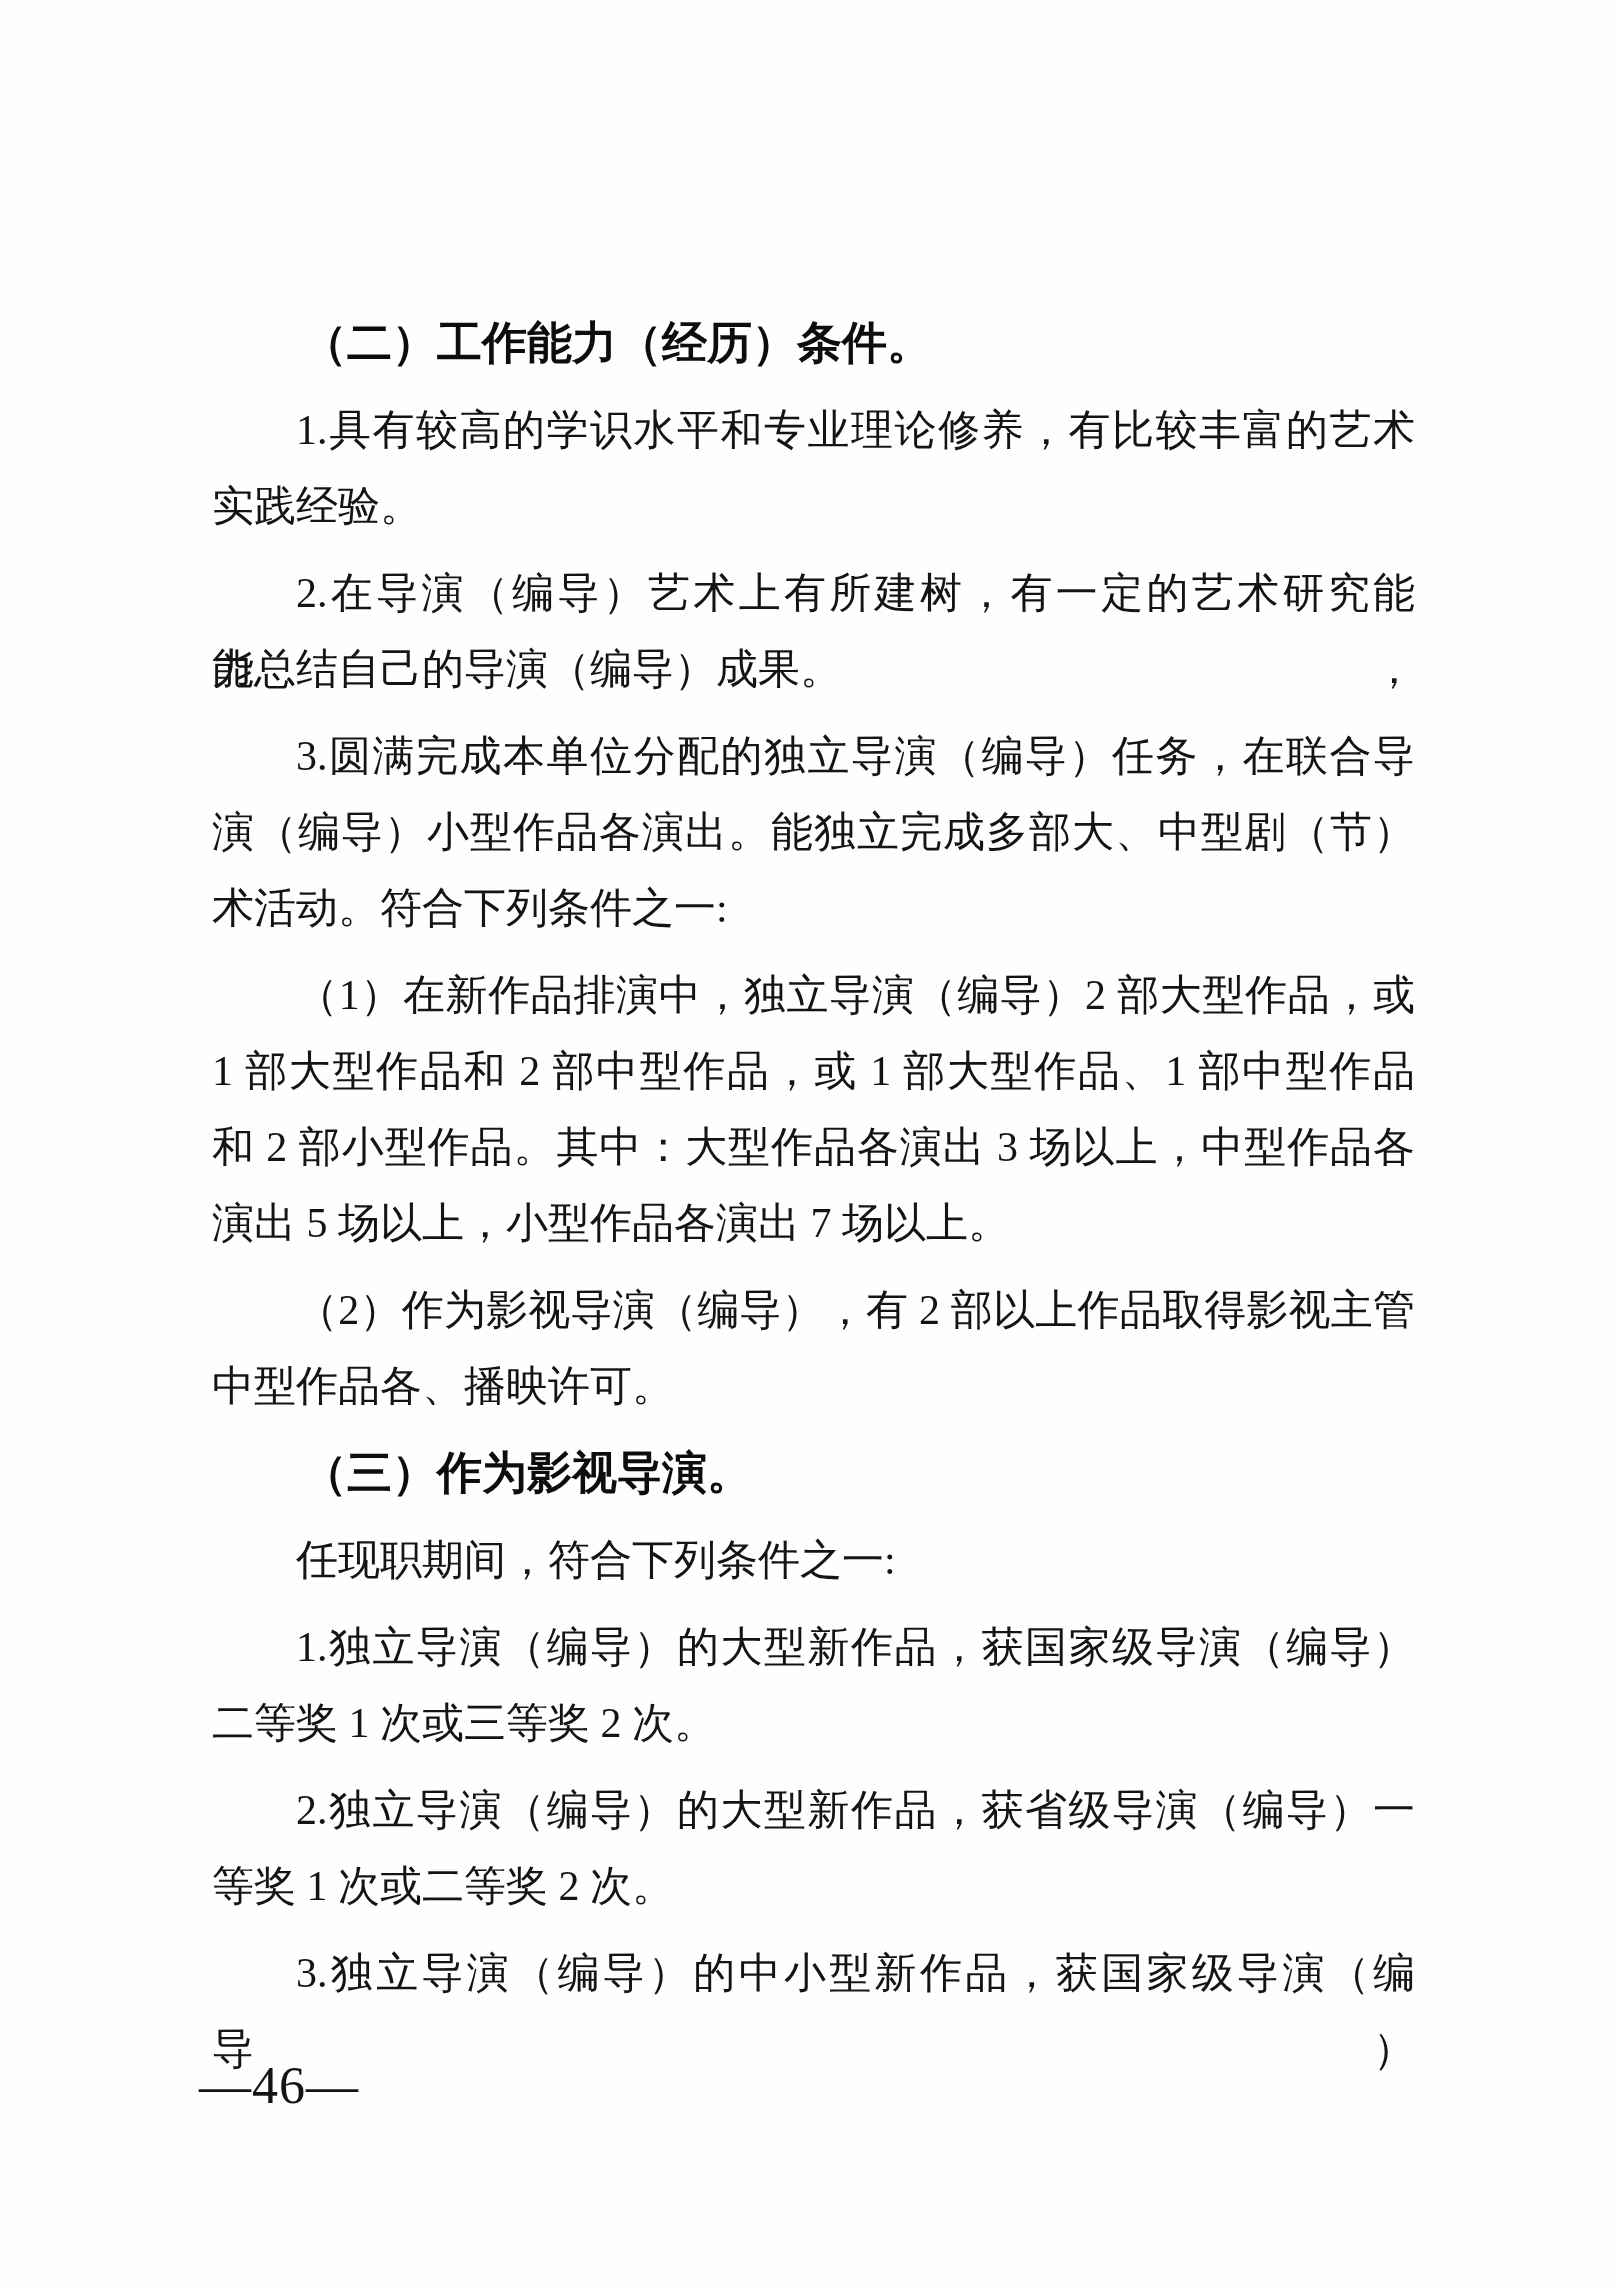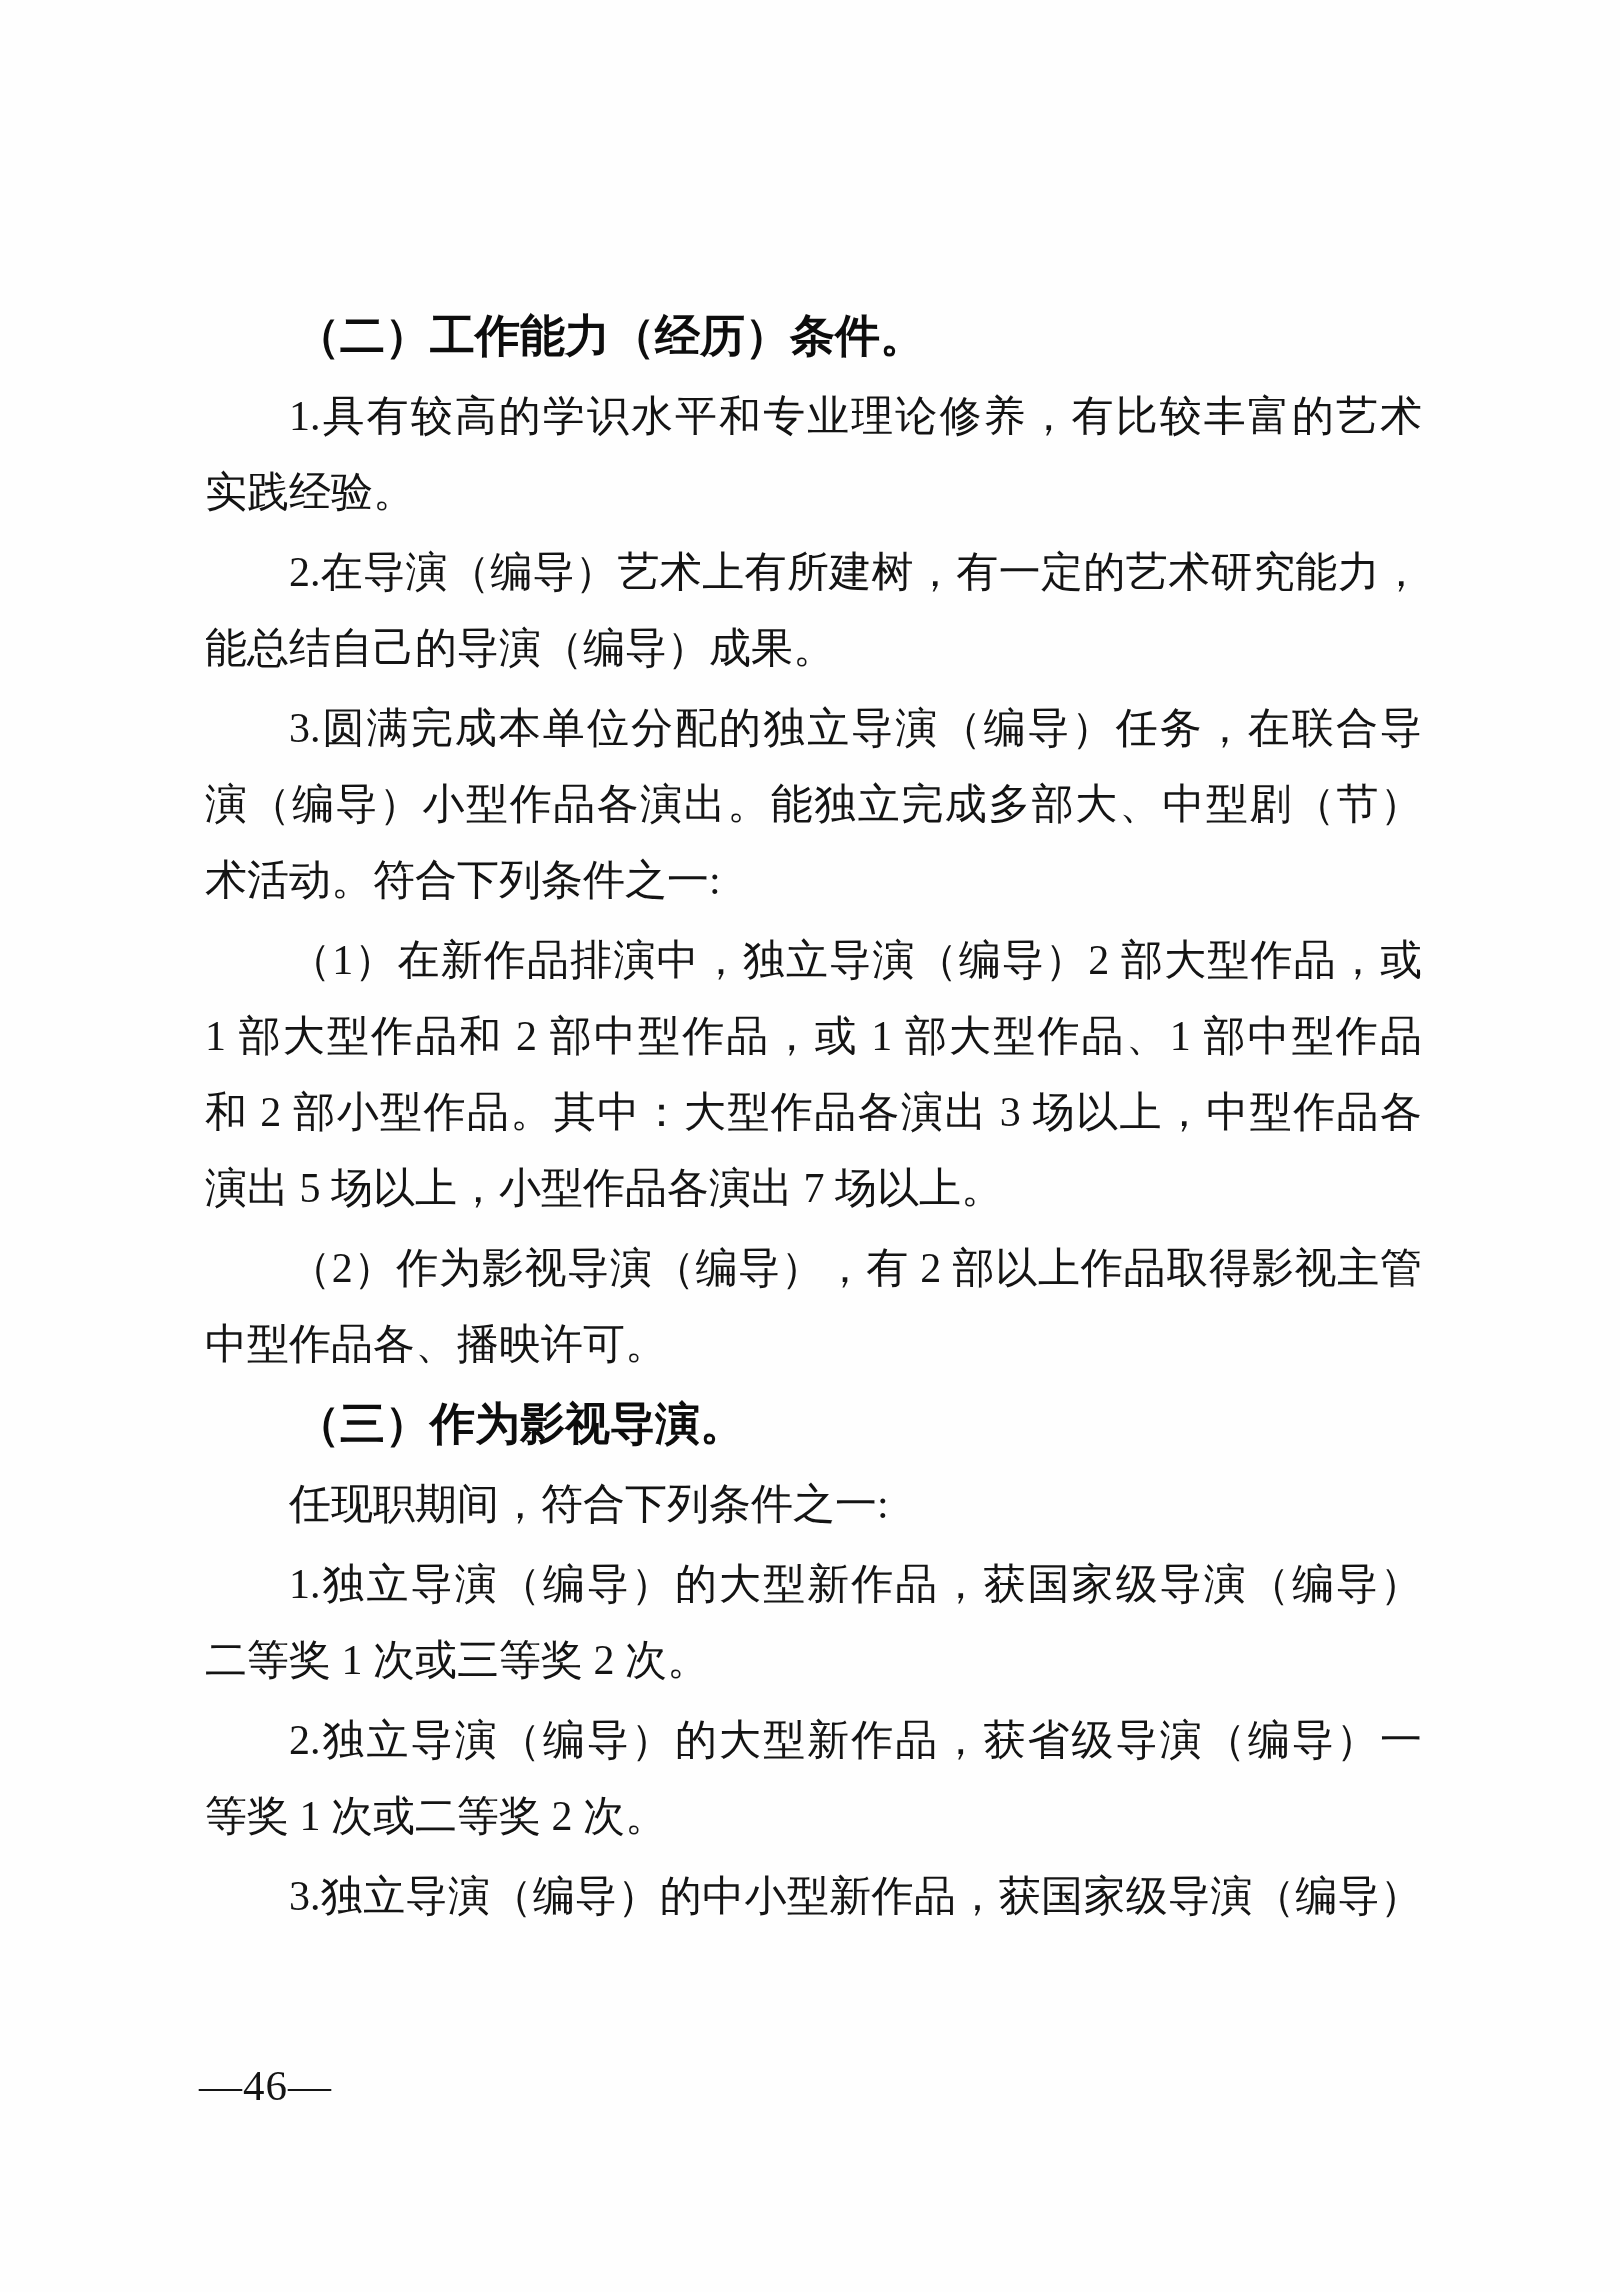--- a/index.html
+++ b/index.html
@@ -16,21 +16,21 @@
     font-family: "Liberation Serif", "DejaVu Serif", serif;
     color: #141414;
   }
   .document-body {
     position: absolute;
     left: 201px;
     top: 294px;
     width: 1225px;
   }
   .paragraph {
-    margin: 4px;
+    margin: 11px;
     padding: 0;
   }
   .line {
     height: 76px;
     line-height: 76px;
     font-size: 42px;
     text-align: left;
     letter-spacing: 0;
   }
   .line.indent {
@@ -43,21 +43,21 @@
   }
   .paragraph.heading .line {
     font-weight: 700;
     font-size: 45px;
     color: #0d0d0d;
   }
   .page-number {
     position: absolute;
     left: 199px;
     top: 2060px;
-    font-size: 43px;
+    font-size: 52px;
     line-height: 51px;
     letter-spacing: 1px;
     color: #141414;
   }
 </style>
 </head>
 <body>
 
 <div class="page">
   <div class="document-body">

